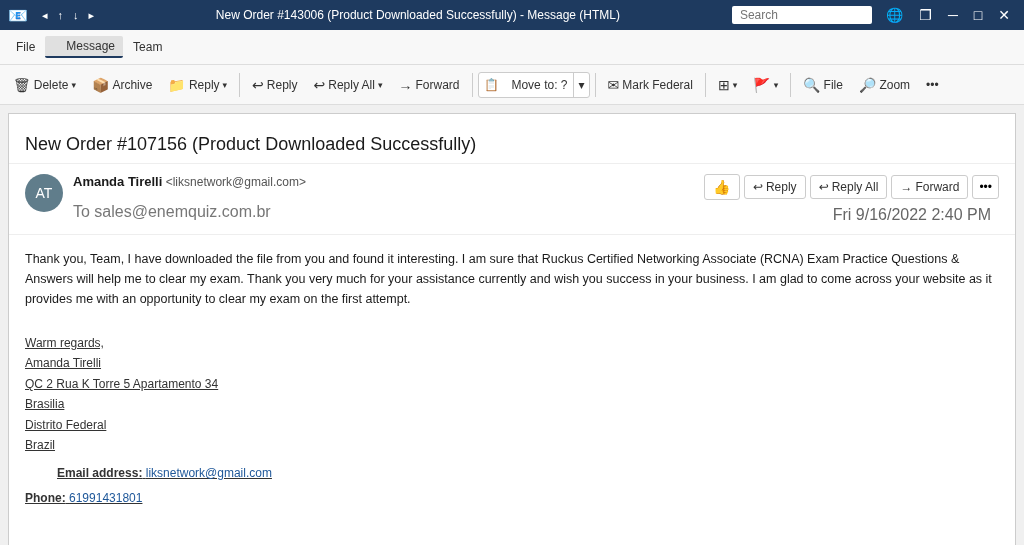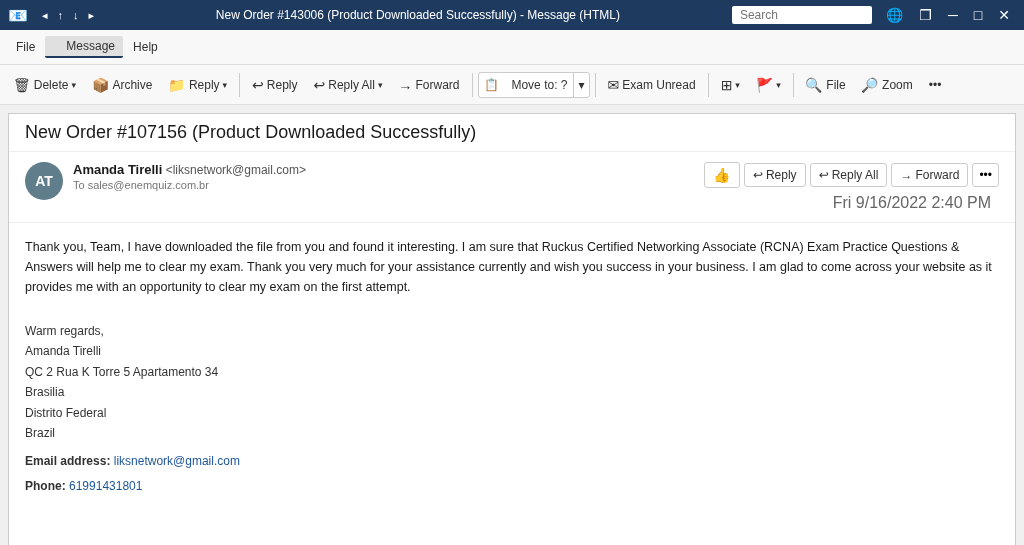--- a/index.html
+++ b/index.html
@@ -140,49 +140,49 @@
       border: 1px solid #ccc;
       height: calc(545px - 30px - 26px - 40px - 16px);
       overflow-y: auto;
       font-size: 12px;
     }
 
     
     .msg-subject {
       font-size: 18px;
       font-weight: 300;
-      padding: 8px 16px 8px;
+      padding: 20px 16px 8px;
       color: #1a1a1a;
       border-bottom: 1px solid #eee;
     }
 
     .msg-header {
       display: flex;
       align-items: flex-start;
       padding: 10px 16px;
       border-bottom: 1px solid #eee;
     }
     .avatar {
       width: 38px;
       height: 38px;
       background: #607d8b;
       border-radius: 50%;
       display: flex;
       align-items: center;
       justify-content: center;
       color: white;
       font-size: 14px;
-      font-weight: bold;
+      font-weight: normal;
       flex-shrink: 0;
       margin-right: 10px;
     }
     .sender-info { flex: 1; }
     .sender-name { font-weight: 600; font-size: 13px; color: #1a1a1a; }
     .sender-email { color: #555; font-size: 12px; }
-    .sender-to { font-size: 11px; color: #777; margin-top: 2px; }
+    .sender-to { font-size: 16px; color: #777; margin-top: 14px; }
     .msg-date { font-size: 16px; color: #666; margin-right: 8px; }
     .action-btn {
       display: flex;
       align-items: center;
       gap: 3px;
       padding: 4px 8px;
       border: 1px solid #ccc;
       border-radius: 3px;
       background: white;
       cursor: pointer;
@@ -207,21 +207,21 @@
     }
 
     
     .msg-body {
       padding: 14px 16px;
       font-size: 12.5px;
       line-height: 1.6;
       color: #1a1a1a;
     }
     .msg-body p { margin-bottom: 24px; }
-    .signature { margin-top: 20px; font-size: 12px; color: #333; }
+    .signature { margin-top: 20px; font-size: 12px; color: #333; text-decoration: underline; }
     .signature .sig-line { line-height: 1.7; }
     .sig-bold { font-weight: bold; }
     .sig-link { color: #1e5799; text-decoration: none; }
 
     .header-right-group {
       display: flex;
       flex-direction: column;
       align-items: flex-end;
       gap: 6px;
     }
@@ -251,21 +251,21 @@
     <span>❐</span>
     <span>─</span>
     <span>□</span>
     <span class="close">✕</span>
   </div>
 </div>
 
 <div class="menu-bar">
   <div class="menu-item">File</div>
   <div class="menu-item active">Message</div>
-  <div class="menu-item">Help</div>
+  <div class="menu-item">Team</div>
 </div>
 
 <div class="toolbar">
 
   <button class="toolbar-btn">
     <span class="btn-icon">🗑</span>
     <span>Delete</span>
     <span style="font-size:9px;">▾</span>
   </button>
 
@@ -300,21 +300,21 @@
 
   <div class="toolbar-dropdown">
     <span>📋</span>
     <span>Move to: ?</span>
     <span class="arrow">▾</span>
   </div>
   <div class="toolbar-separator"></div>
 
   <button class="toolbar-btn">
     <span class="btn-icon">✉</span>
-    <span>Exam Unread</span>
+    <span>Mark Federal</span>
   </button>
   <div class="toolbar-separator"></div>
 
   <button class="toolbar-btn">
     <span class="btn-icon">⊞</span>
     <span style="font-size:9px;">▾</span>
   </button>
 
   <button class="toolbar-btn">
     <span class="btn-icon">🚩</span>
@@ -377,21 +377,21 @@
   <div class="msg-body">
     <p>Thank you, Team, I have downloaded the file from you and found it interesting.  I am sure that Ruckus Certified Networking Associate (RCNA) Exam Practice Questions &amp; Answers will help me to clear my exam. Thank you very much for your assistance currently and wish you success in your business. I am glad to come across your website as it provides me with an opportunity to clear my exam on the first attempt.</p>
 
     <div class="signature">
       <div class="sig-line">Warm regards,</div>
       <div class="sig-line">Amanda Tirelli</div>
       <div class="sig-line">QC 2 Rua K Torre 5 Apartamento 34</div>
       <div class="sig-line">Brasilia</div>
       <div class="sig-line">Distrito Federal</div>
       <div class="sig-line">Brazil</div>
-      <div class="sig-line" style="margin-top:8px;">
+      <div class="sig-line" style="margin-top:8px;margin-left:32px;">
         <span class="sig-bold">Email address:</span>
         <a class="sig-link" href="#">liksnetwork@gmail.com</a>
       </div>
       <div class="sig-line" style="margin-top:4px;">
         <span class="sig-bold">Phone:</span>
         <a class="sig-link" href="#">61991431801</a>
       </div>
     </div>
   </div>
 </div>

